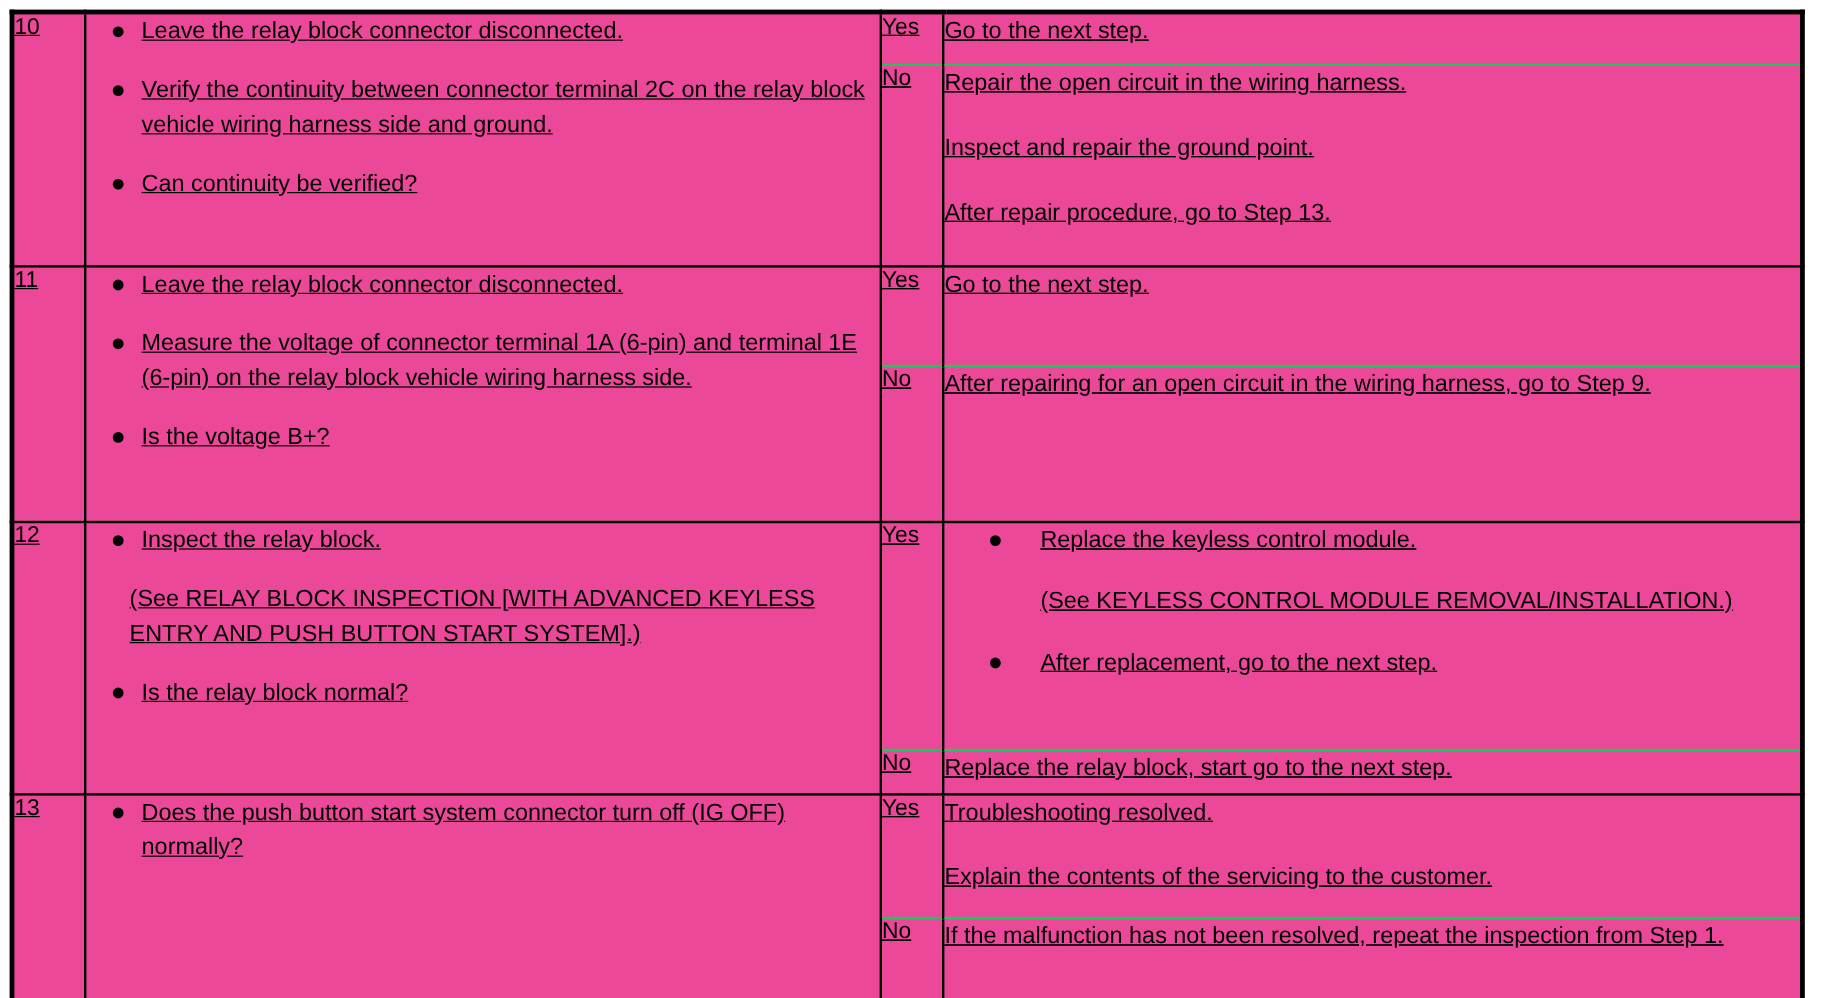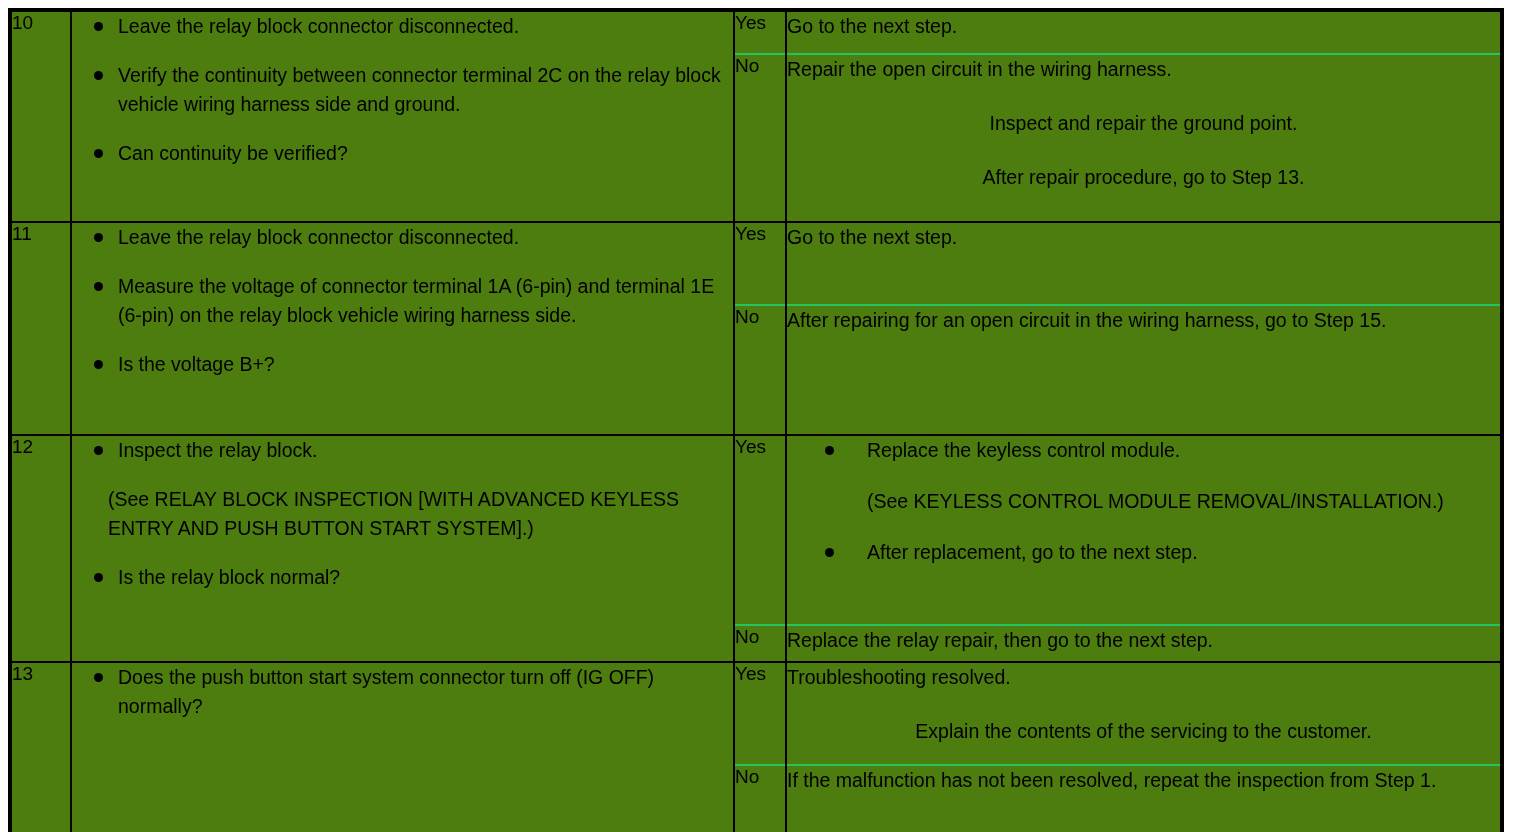--- a/index.html
+++ b/index.html
@@ -31,21 +31,22 @@
     border-collapse: collapse;
     table-layout: fixed;
     background: #ffffff;
     border: 4px solid #000;
   }
 
   table.ts-table td {
     border: 2px solid #000;
     vertical-align: top;
     padding: 0;
-    background: #4d7c0f;
+    background: #ec4899;
+    text-decoration: underline;
   }
 
   
   col.c-step   { width: 61px; }
   col.c-action { width: 663px; }
   col.c-yn     { width: 55px; }
   col.c-result { width: 713px; }
 
   
   td.step-cell {
@@ -112,21 +113,21 @@
     background: #000;
   }
 
   .blk .txt { display: block; }
 
   
   .para {
     font-size: 19.5px;
     line-height: 29px;
   }
-  .para + .para { margin-top: 25px; text-align: center; }
+  .para + .para { margin-top: 25px; }
 
   .para.tight + .para.tight { margin-top: 25px; }
 
   
   .rblk {
     position: relative;
     font-size: 19.5px;
     line-height: 29px;
     padding-left: 80px;
   }
@@ -223,21 +224,21 @@
               <tbody>
                 <tr class="yn-row" style="height: 82px;">
                   <td class="yn-cell"><span>Yes</span></td>
                   <td class="result-cell">
                     <div class="para tight">Go to the next step.</div>
                   </td>
                 </tr>
                 <tr class="yn-row" style="height: 129px;">
                   <td class="yn-cell"><span>No</span></td>
                   <td class="result-cell">
-                    <div class="para tight">After repairing for an open circuit in the wiring harness, go to Step 15.</div>
+                    <div class="para tight">After repairing for an open circuit in the wiring harness, go to Step 9.</div>
                   </td>
                 </tr>
               </tbody>
             </table>
           </td>
         </tr>
         <tr style="height: 225px;">
           <td class="step-cell"><span>12</span></td>
           <td class="action-cell">
             <div class="blocks">
@@ -265,21 +266,21 @@
                   <td class="yn-cell"><span>Yes</span></td>
                   <td class="result-cell">
                     <div class="rblk"><span class="bullet"></span><span class="txt">Replace the keyless control module.</span></div>
                     <div class="rblk"><span class="txt">(See KEYLESS CONTROL MODULE REMOVAL/INSTALLATION.)</span></div>
                     <div class="rblk"><span class="bullet"></span><span class="txt">After replacement, go to the next step.</span></div>
                   </td>
                 </tr>
                 <tr class="yn-row" style="height: 36px;">
                   <td class="yn-cell"><span>No</span></td>
                   <td class="result-cell">
-                    <div class="para tight">Replace the relay repair, then go to the next step.</div>
+                    <div class="para tight">Replace the relay block, start go to the next step.</div>
                   </td>
                 </tr>
               </tbody>
             </table>
           </td>
         </tr>
         <tr style="height: 171px;">
           <td class="step-cell"><span>13</span></td>
           <td class="action-cell">
             <div class="blocks">

